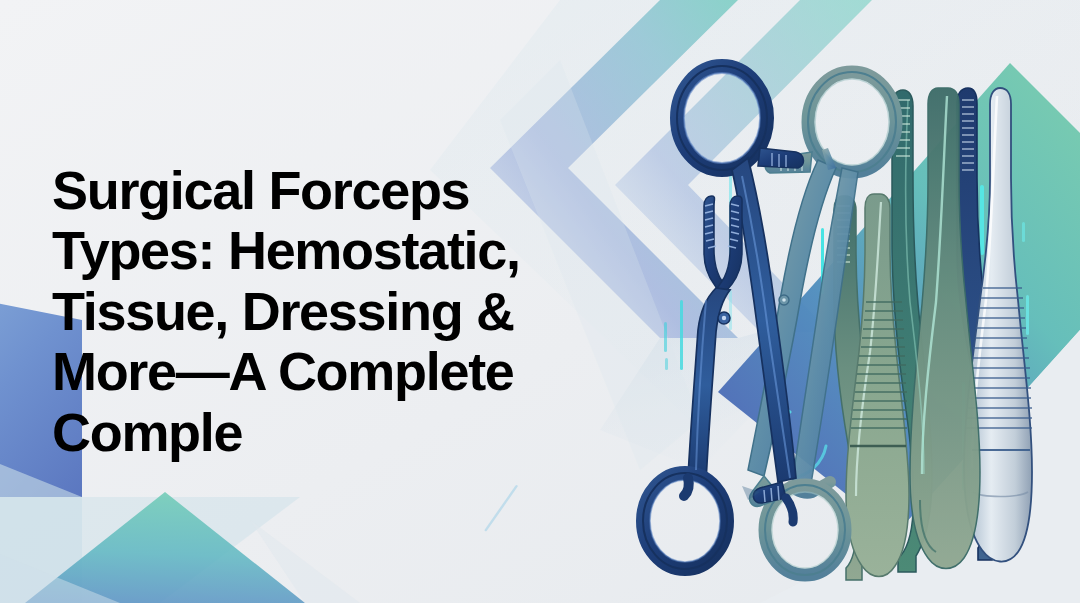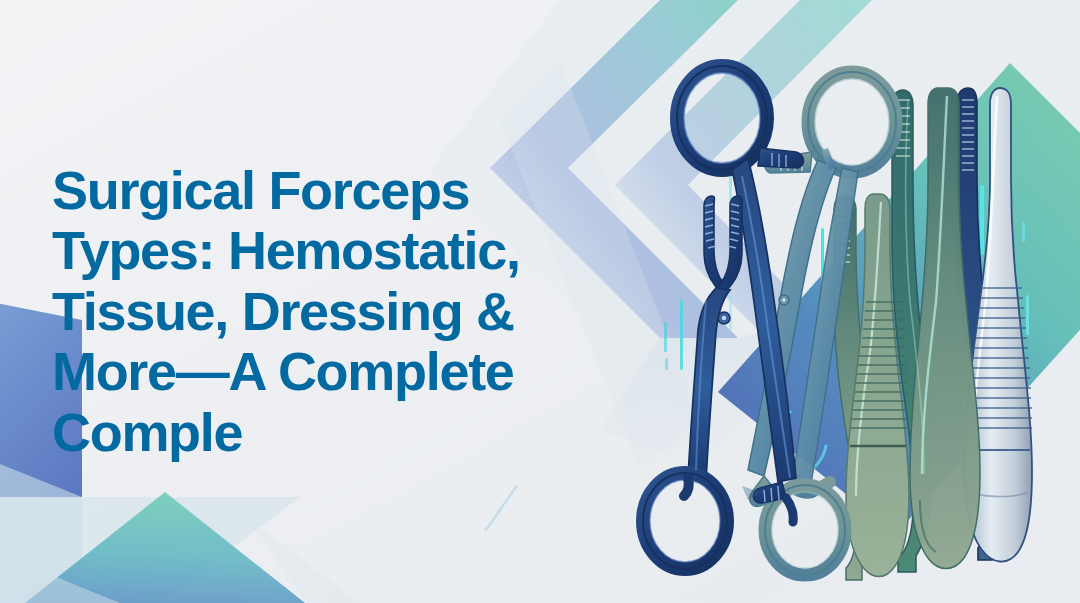--- a/index.html
+++ b/index.html
@@ -29,21 +29,21 @@
     width: 600px;
     z-index: 5;
   }
   #title-text {
     margin: 0;
     font-family: "Liberation Sans", sans-serif;
     font-weight: bold;
     font-size: 54px;
     line-height: 1.12;
     letter-spacing: -1.3px;
-    color: #0369a1;
+    color: #000000;
     white-space: pre-line;
   }
 </style>
 </head>
 <body>
 
 <div id="banner">
 
   <svg id="bg-svg" viewBox="0 0 1080 603" preserveAspectRatio="none">
     <defs>

